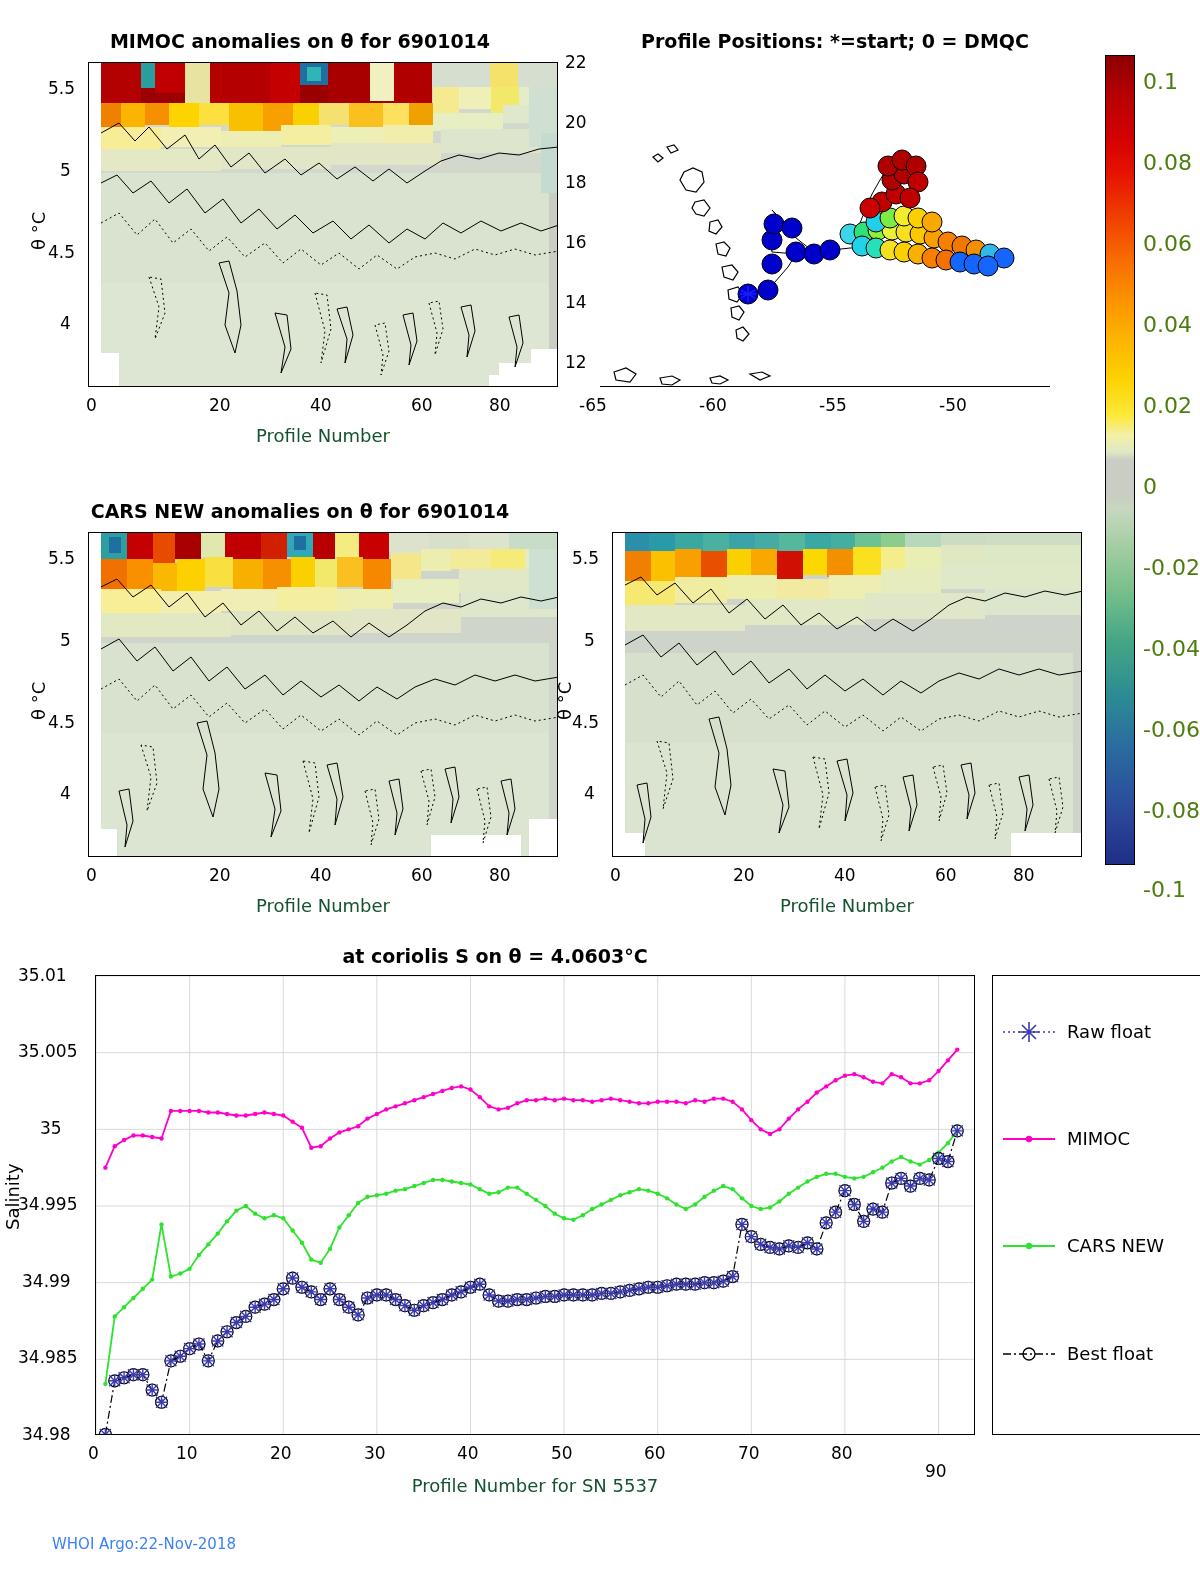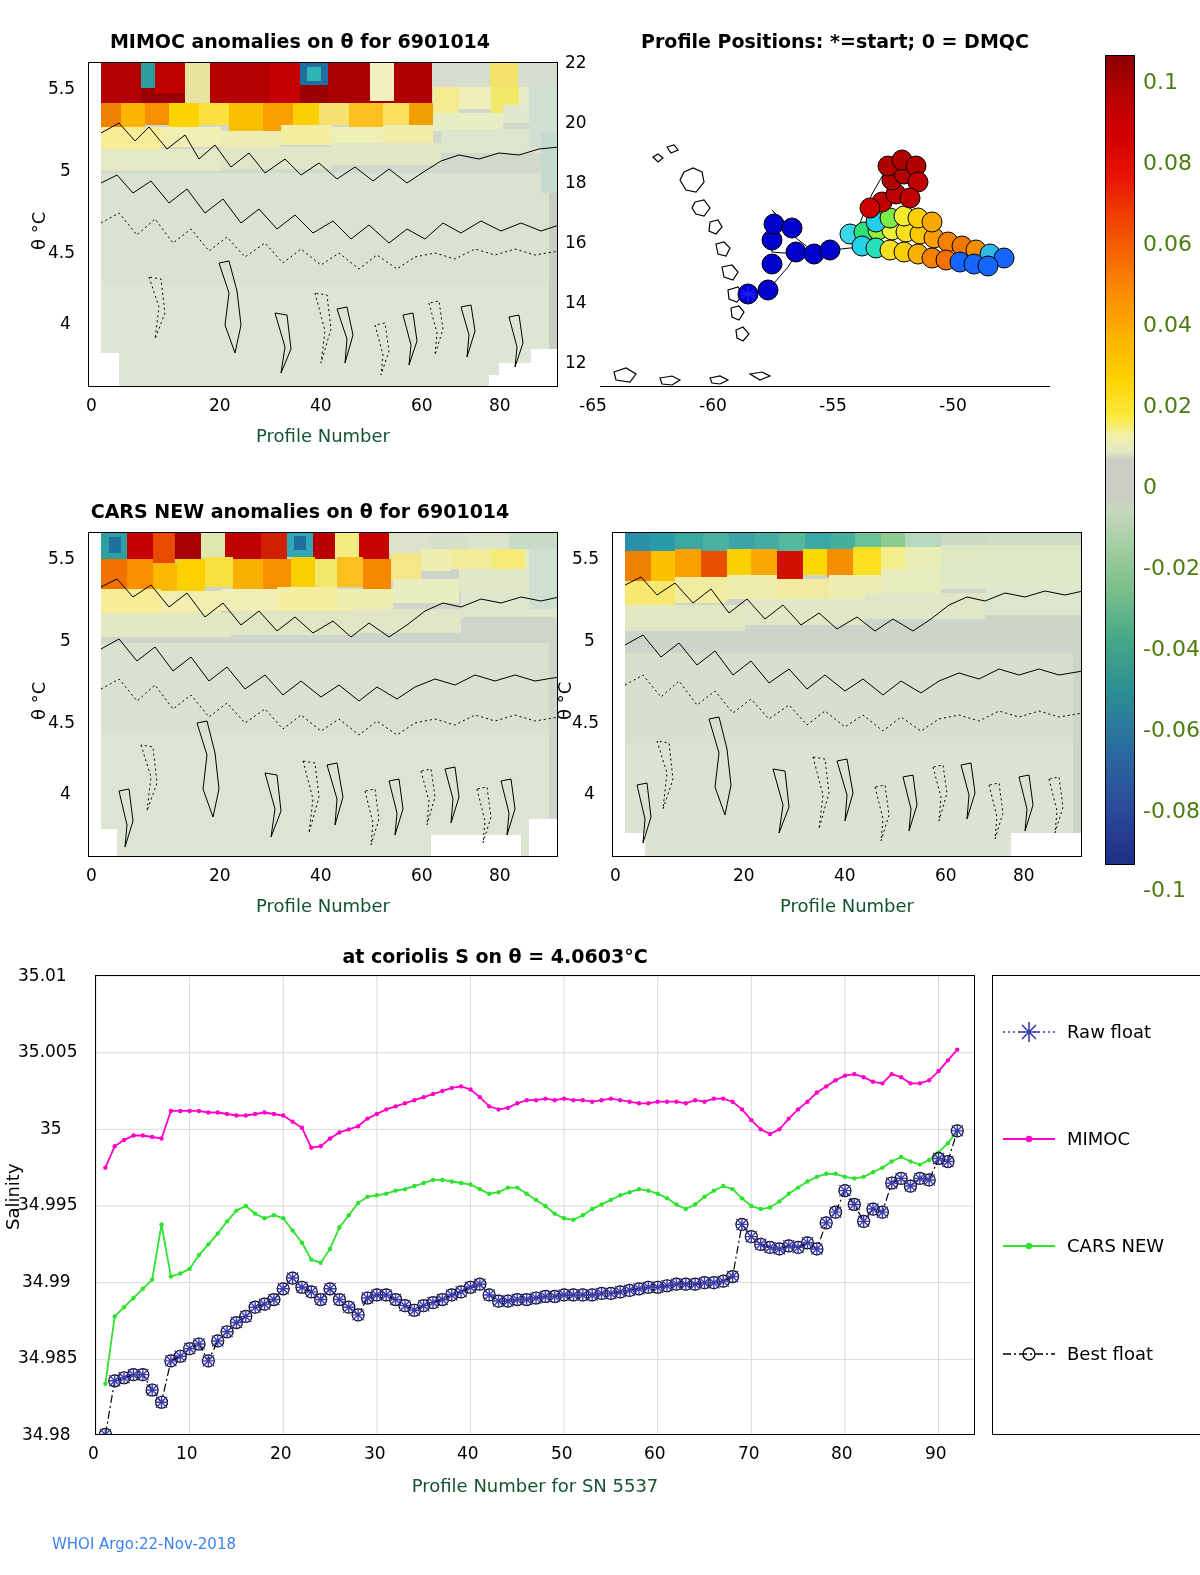--- a/index.html
+++ b/index.html
@@ -848,21 +848,21 @@
   <div class="ticklab" style="left:22px;top:494px;">34.98</div>
   <div class="ticklab" style="left:88px;top:513px;">0</div>
   <div class="ticklab" style="left:176px;top:513px;">10</div>
   <div class="ticklab" style="left:270px;top:513px;">20</div>
   <div class="ticklab" style="left:364px;top:513px;">30</div>
   <div class="ticklab" style="left:457px;top:513px;">40</div>
   <div class="ticklab" style="left:551px;top:513px;">50</div>
   <div class="ticklab" style="left:644px;top:513px;">60</div>
   <div class="ticklab" style="left:738px;top:513px;">70</div>
   <div class="ticklab" style="left:831px;top:513px;">80</div>
-  <div class="ticklab" style="left:925px;top:513px;">90</div>
+  <div class="ticklab" style="left:925px;top:531px;">90</div>
   <div class="axtitle" style="position:absolute;left:95px;top:545px;width:880px;">Profile Number for SN 5537</div>
 
   <div class="legbox" style="left:992px;top:45px;width:224px;height:460px;">
     <svg width="198" height="458" viewBox="0 0 198 458">
       <g stroke="#3b3bb0" stroke-width="1.4" stroke-dasharray="2,3" fill="none">
         <line x1="10" y1="56" x2="62" y2="56"></line>
       </g>
       <g stroke="#3b3bb0" stroke-width="1.6" fill="none">
         <path d="M29,49 L43,63 M29,63 L43,49 M36,46 L36,66 M26,56 L46,56"></path>
       </g>

